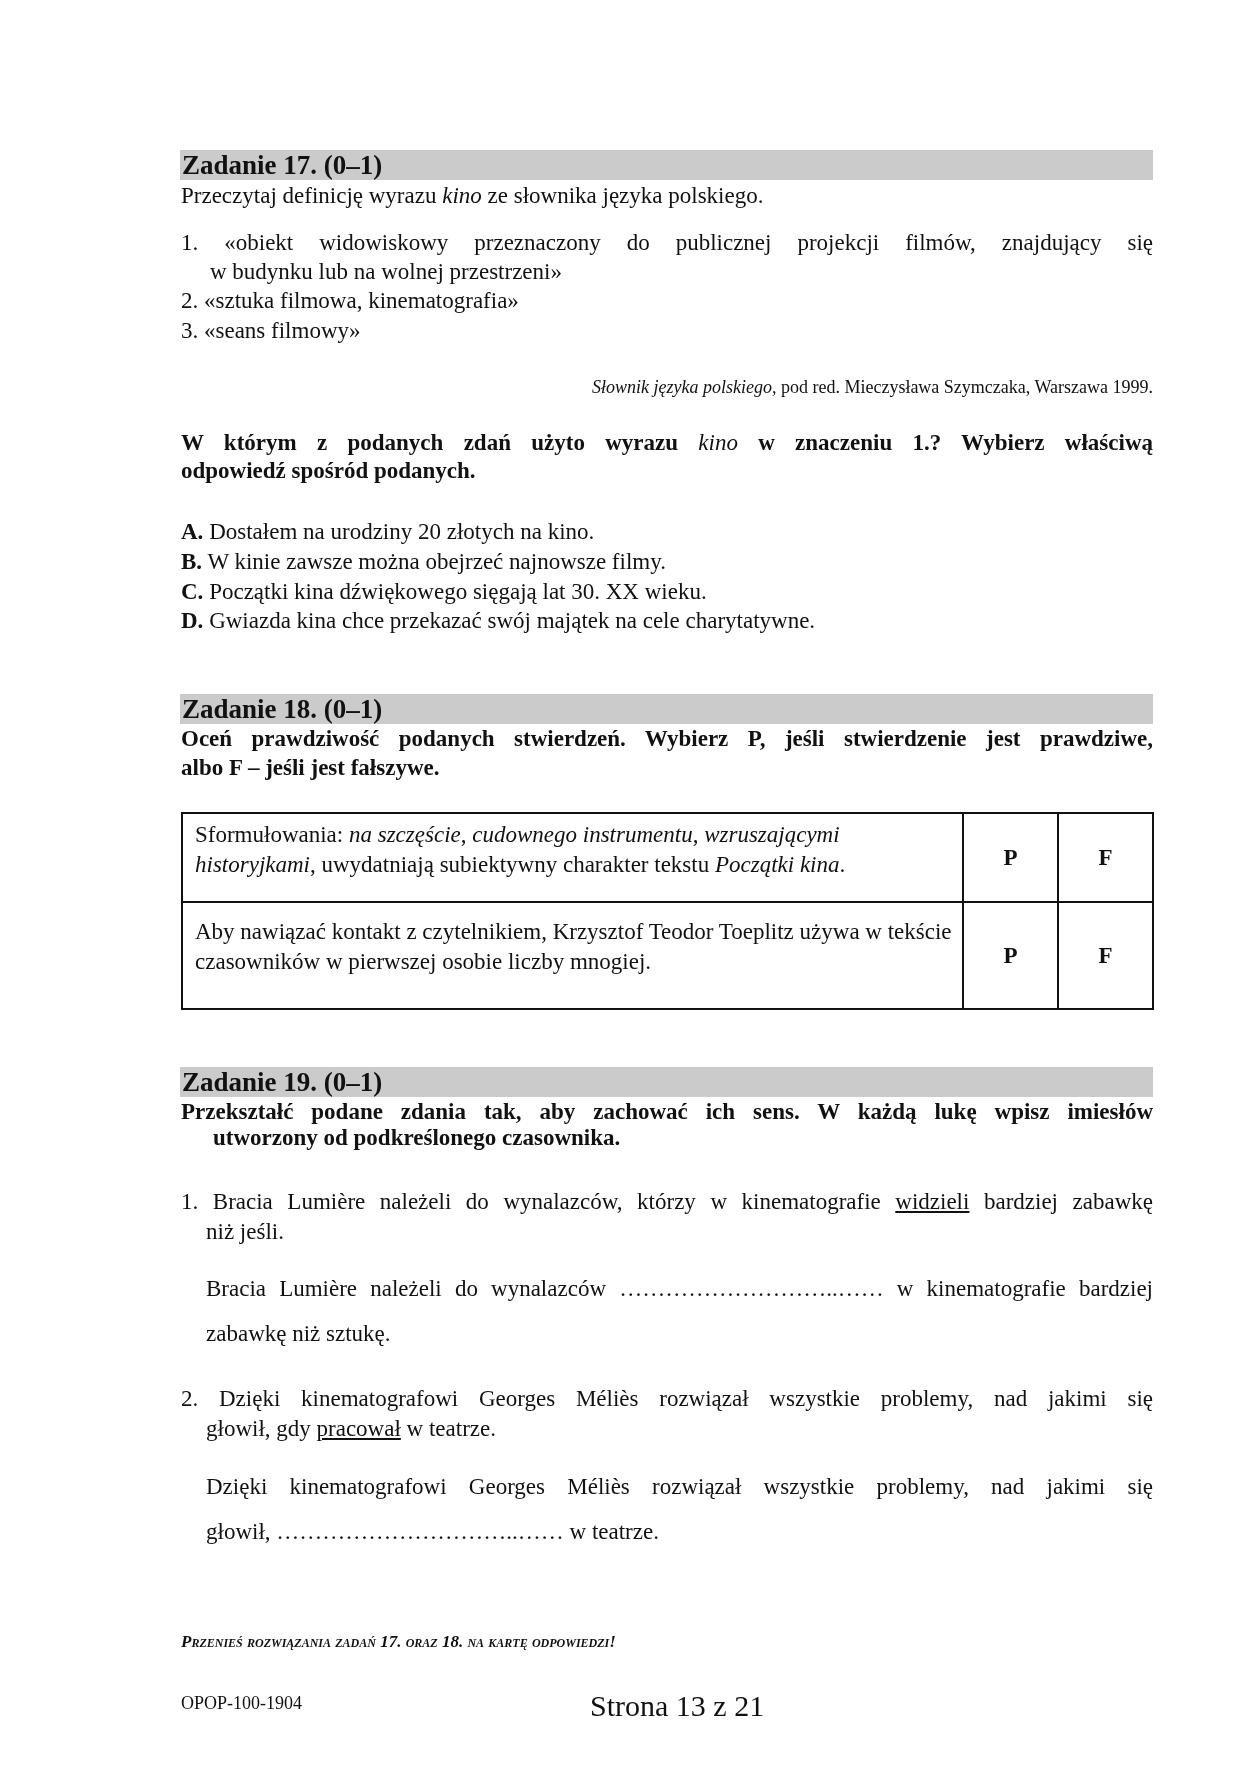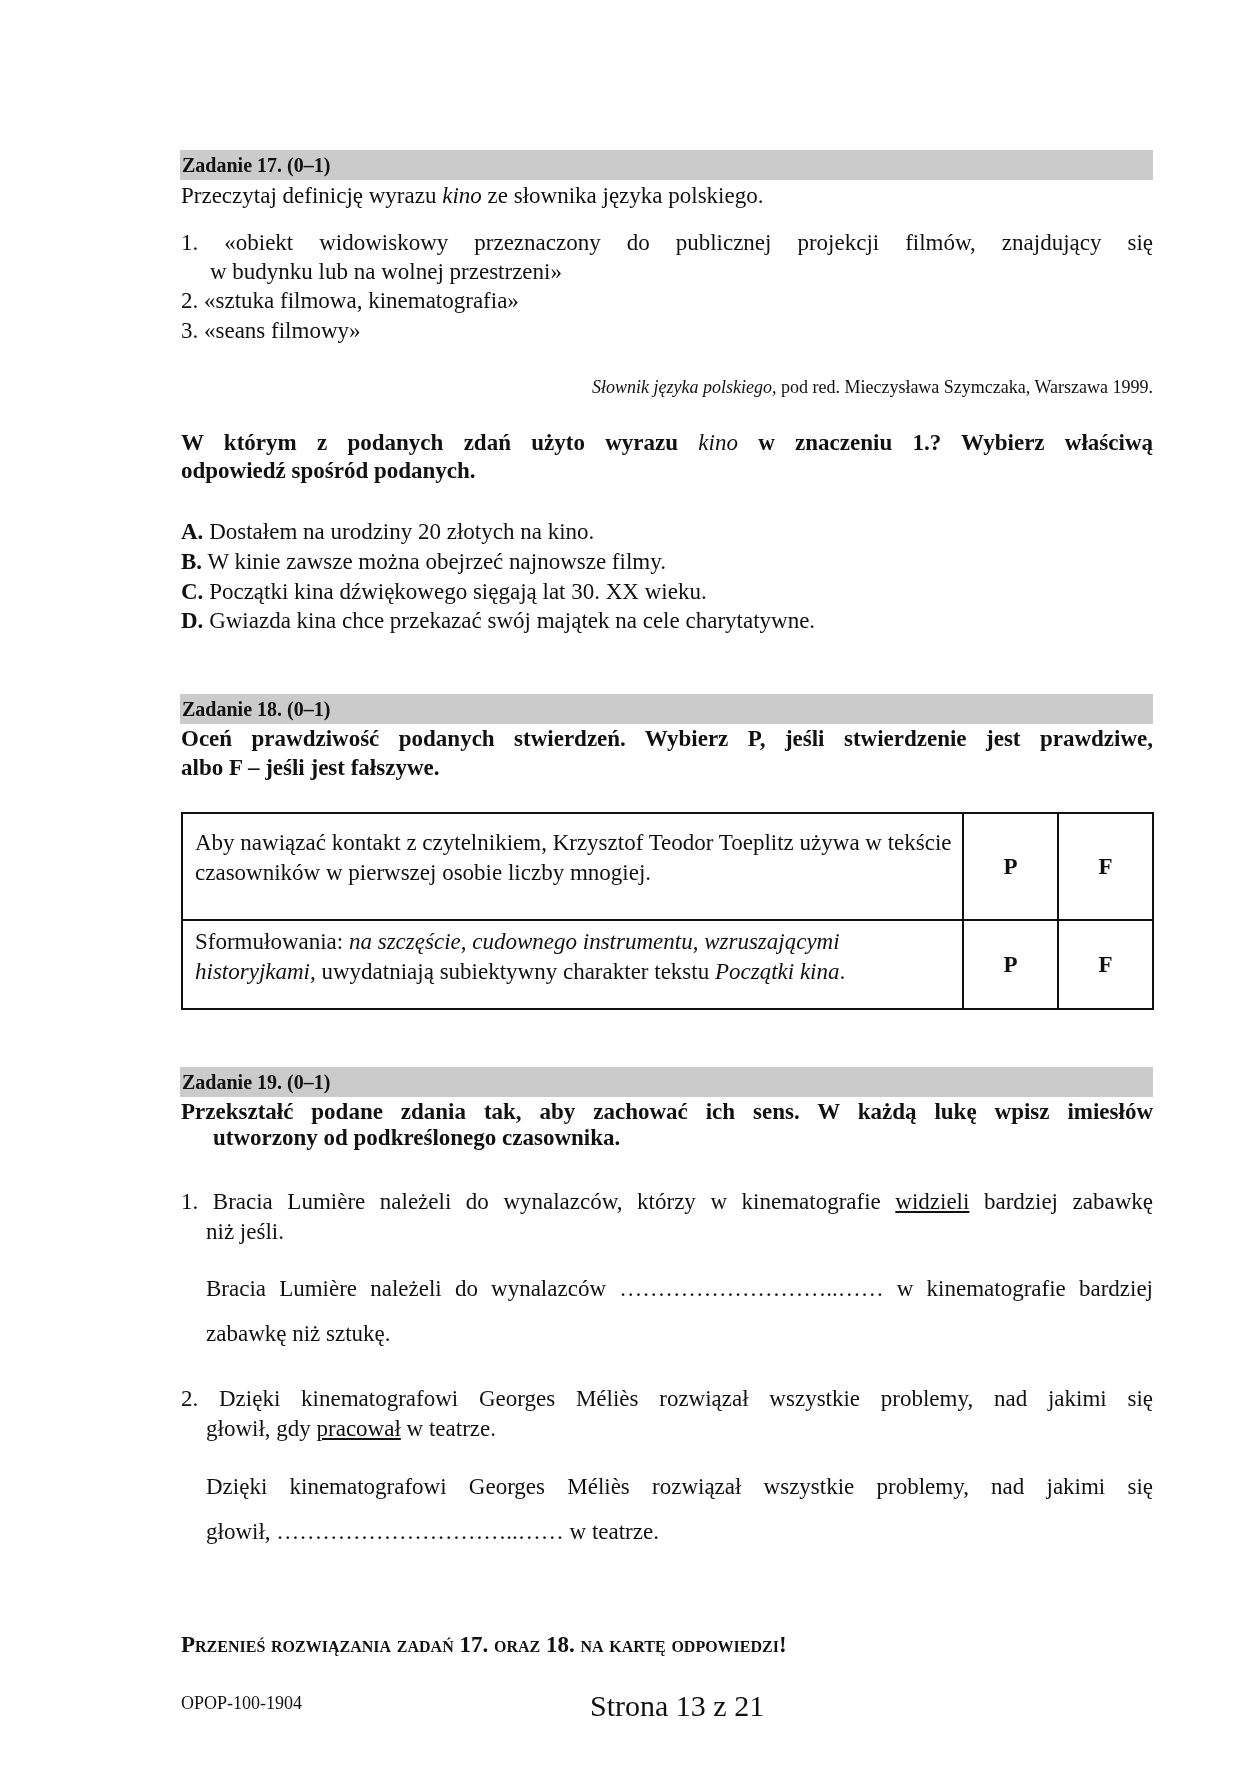--- a/index.html
+++ b/index.html
@@ -1,30 +1,30 @@
 <!DOCTYPE html>
 <html><head>
 <meta charset="utf-8">
 <style>
   html,body{margin:0;padding:0;background:#fff;}
   body{width:1260px;height:1782px;position:relative;overflow:hidden;
        font-family:"Liberation Serif","DejaVu Serif",serif;color:#111;font-size:23px;}
   .bar{position:absolute;left:180px;width:973px;height:30px;background:#cbcbcb;}
-  .bar span{position:absolute;left:2px;top:1px;font-weight:bold;font-size:20px;line-height:28px;}
+  .bar span{position:absolute;left:2px;top:1px;font-weight:bold;font-size:27px;line-height:28px;}
   .line{position:absolute;left:181px;width:972px;line-height:28px;white-space:nowrap;}
   .just{text-align:justify;text-align-last:justify;}
   .bold{font-weight:bold;}
   .it{font-style:italic;}
   .u{text-decoration:underline;}
   .src{position:absolute;right:107px;font-size:18px;line-height:24px;white-space:nowrap;}
   table.tf{position:absolute;left:181px;top:812px;width:973px;border-collapse:collapse;}
   table.tf td{border:2px solid #111;vertical-align:middle;font-size:23px;line-height:30px;}
   table.tf td.stmt{width:766px;padding:6px 10px 14px 12px;vertical-align:top;}
   table.tf td.pf{width:92px;text-align:center;font-weight:bold;}
-  .note{position:absolute;left:181px;top:1632px;font-weight:bold;font-size:23px;font-variant:small-caps;white-space:nowrap;}
+  .note{position:absolute;left:181px;top:1632px;font-style:italic;font-weight:bold;font-size:17px;font-variant:small-caps;white-space:nowrap;}
   .code{position:absolute;left:181px;top:1693px;font-size:18px;}
   .page{position:absolute;left:590px;top:1689px;font-size:30px;}
 </style>
 </head>
 <body>
 
 <div class="bar" style="top:150px;">
   <span>Zadanie 17. (0–1)</span>
 </div>
 <div class="line" style="top:182px;">
@@ -65,29 +65,29 @@
 </div>
 
 <div class="bar" style="top:694px;">
   <span>Zadanie 18. (0–1)</span>
 </div>
 <div class="line just bold" style="top:725px;">Oceń prawdziwość podanych stwierdzeń. Wybierz P, jeśli stwierdzenie jest prawdziwe,</div>
 <div class="line bold" style="top:754px;">albo F – jeśli jest fałszywe.</div>
 
 <table class="tf">
   <tbody>
-      <tr style="height:107px;">
-    <td class="stmt" style="padding-top:14px;">Aby nawiązać kontakt z czytelnikiem, Krzysztof Teodor Toeplitz używa w tekście czasowników w pierwszej osobie liczby mnogiej.</td>
+      <tr style="height:89px;">
+    <td class="stmt">
+      <span>Sformułowania: </span><span class="it">na szczęście</span><span>, </span><span class="it">cudownego instrumentu</span><span>, </span><span class="it">wzruszającymi historyjkami</span><span>, uwydatniają subiektywny charakter tekstu </span><span class="it">Początki kina</span><span>.</span>
+    </td>
     <td class="pf">P</td>
     <td class="pf">F</td>
   </tr>
-  <tr style="height:89px;">
-    <td class="stmt">
-      <span>Sformułowania: </span><span class="it">na szczęście</span><span>, </span><span class="it">cudownego instrumentu</span><span>, </span><span class="it">wzruszającymi historyjkami</span><span>, uwydatniają subiektywny charakter tekstu </span><span class="it">Początki kina</span><span>.</span>
-    </td>
+  <tr style="height:107px;">
+    <td class="stmt" style="padding-top:14px;">Aby nawiązać kontakt z czytelnikiem, Krzysztof Teodor Toeplitz używa w tekście czasowników w pierwszej osobie liczby mnogiej.</td>
     <td class="pf">P</td>
     <td class="pf">F</td>
   </tr>
 </tbody>
   </table>
 
 <div class="bar" style="top:1067px;">
   <span>Zadanie 19. (0–1)</span>
 </div>
 <div class="line just bold" style="top:1098px;">Przekształć podane zdania tak, aby zachować ich sens. W każdą lukę wpisz imiesłów</div>

